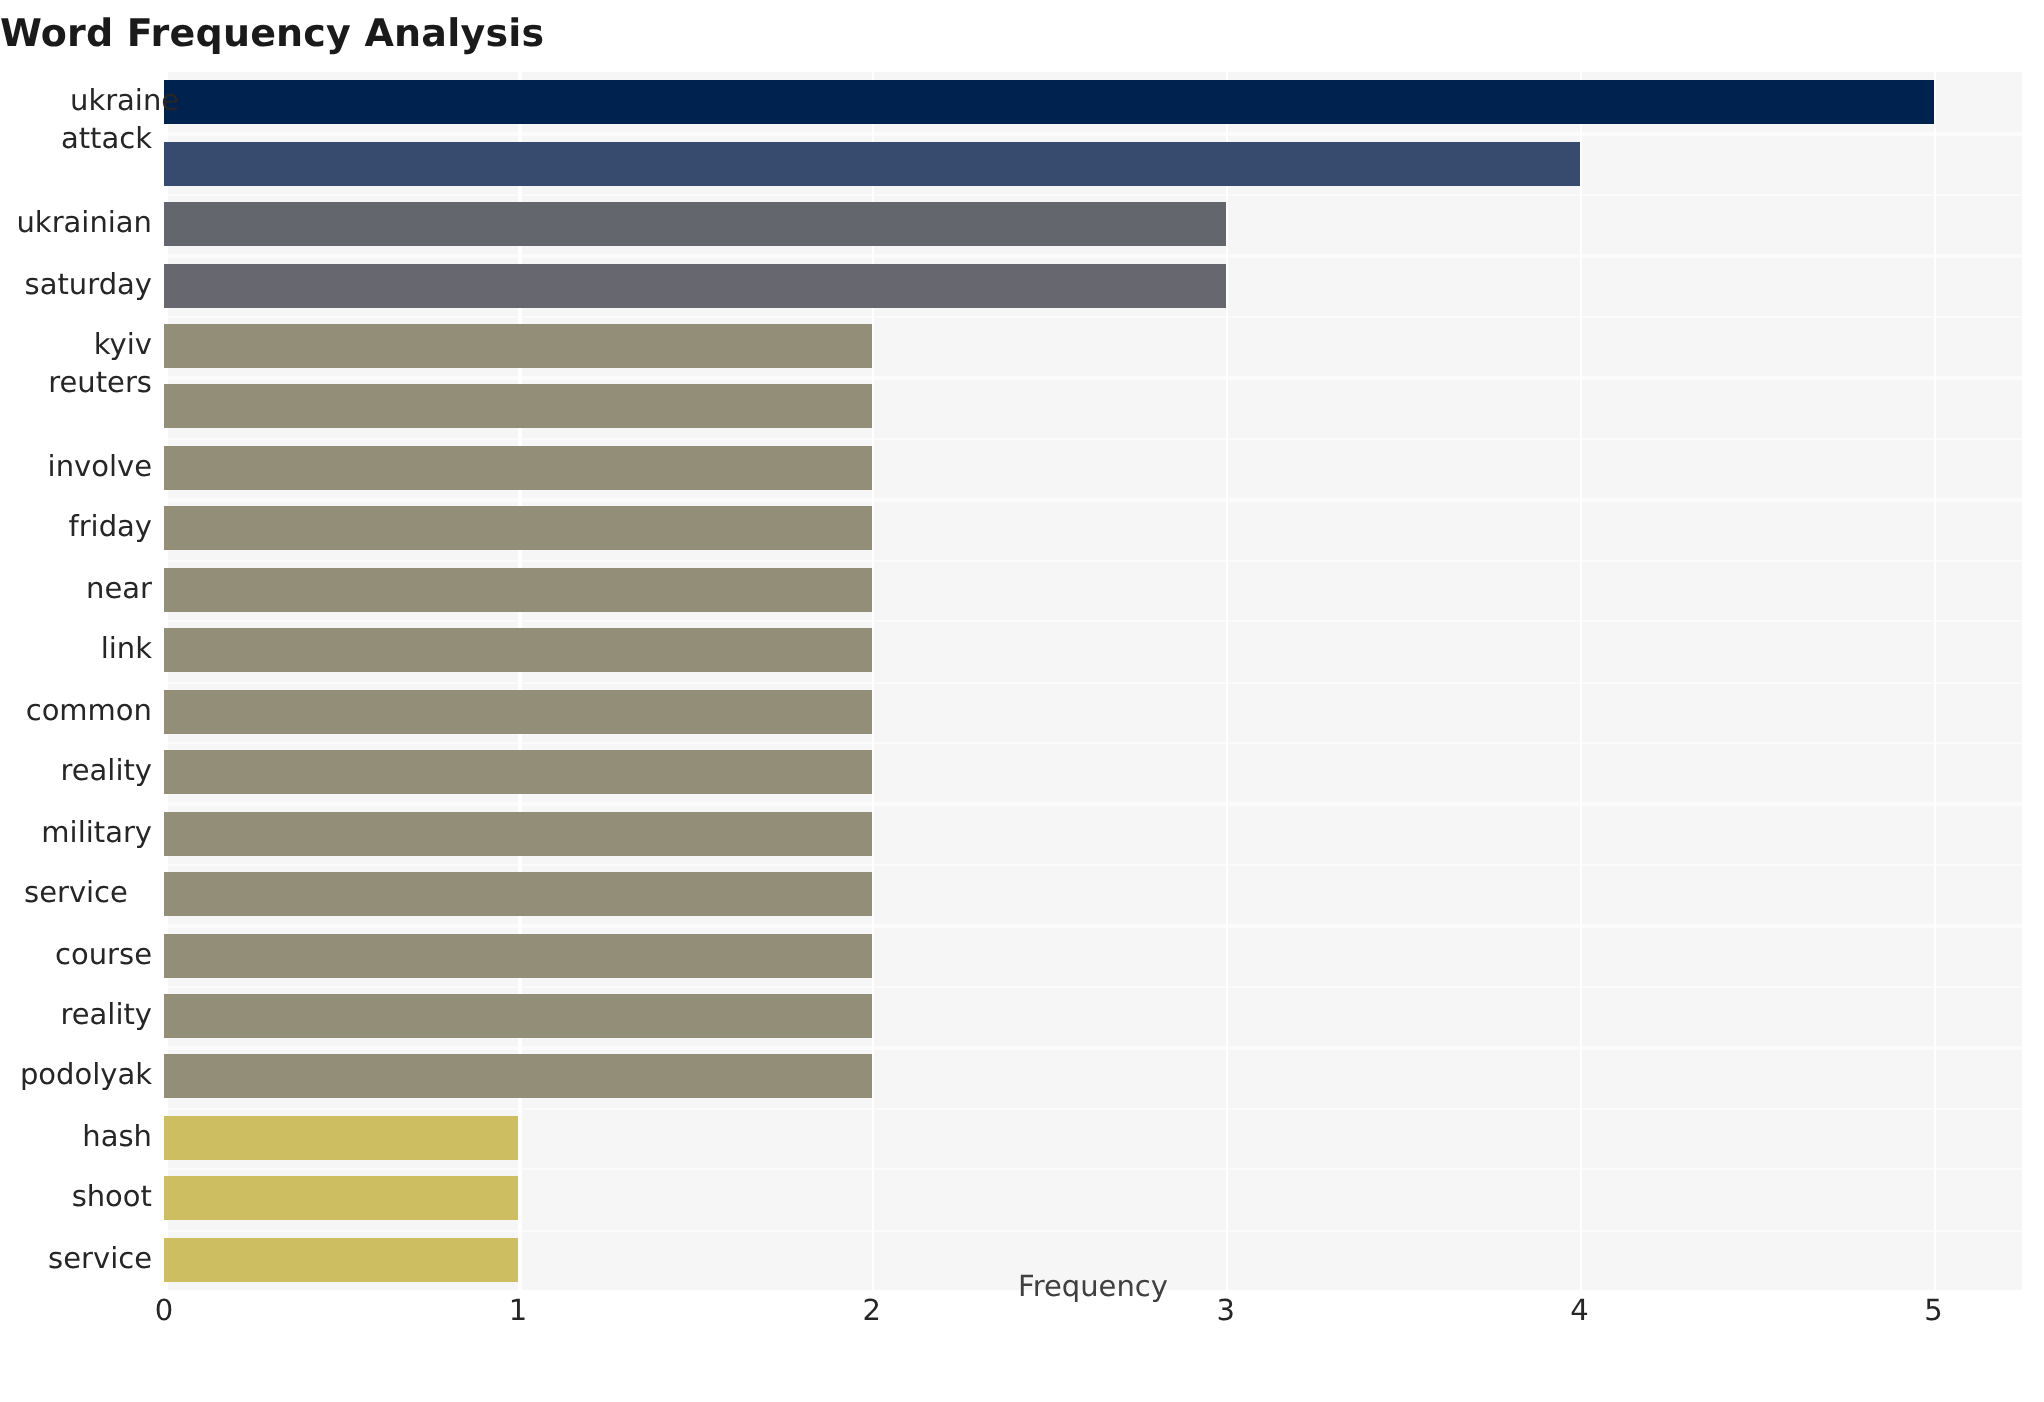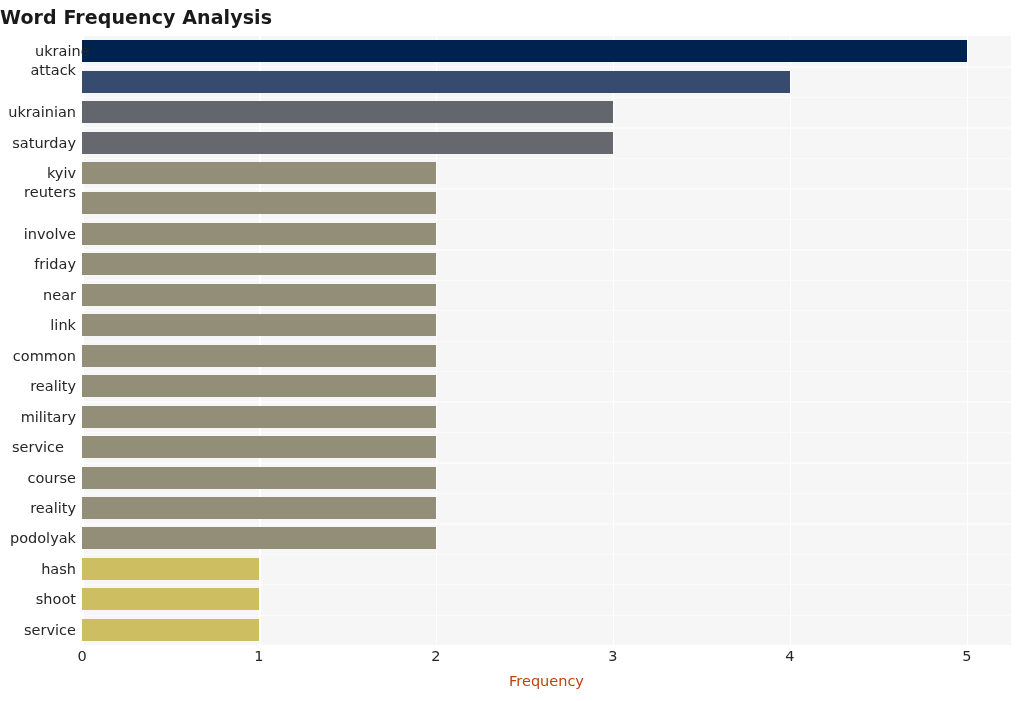--- a/index.html
+++ b/index.html
@@ -85,25 +85,25 @@
     position: absolute;
     top: 0;
     transform: translateX(-50%);
     font-size: 14.5px;
     color: #262626;
     text-align: center;
   }
   #xaxis-title {
     position: absolute;
     left: 82px;
-    top: 673px;
+    top: 636px;
     width: 929px;
     text-align: center;
     font-size: 14.5px;
-    color: #c2410c;
+    color: #404040;
   }
 </style>
 </head>
 <body>
 
 <div id="figure" style="background: rgb(255, 255, 255);">
 
   <div id="chart-title">Word Frequency Analysis</div>
 
   <div id="plot-area" style="background: rgb(246, 246, 246);">

